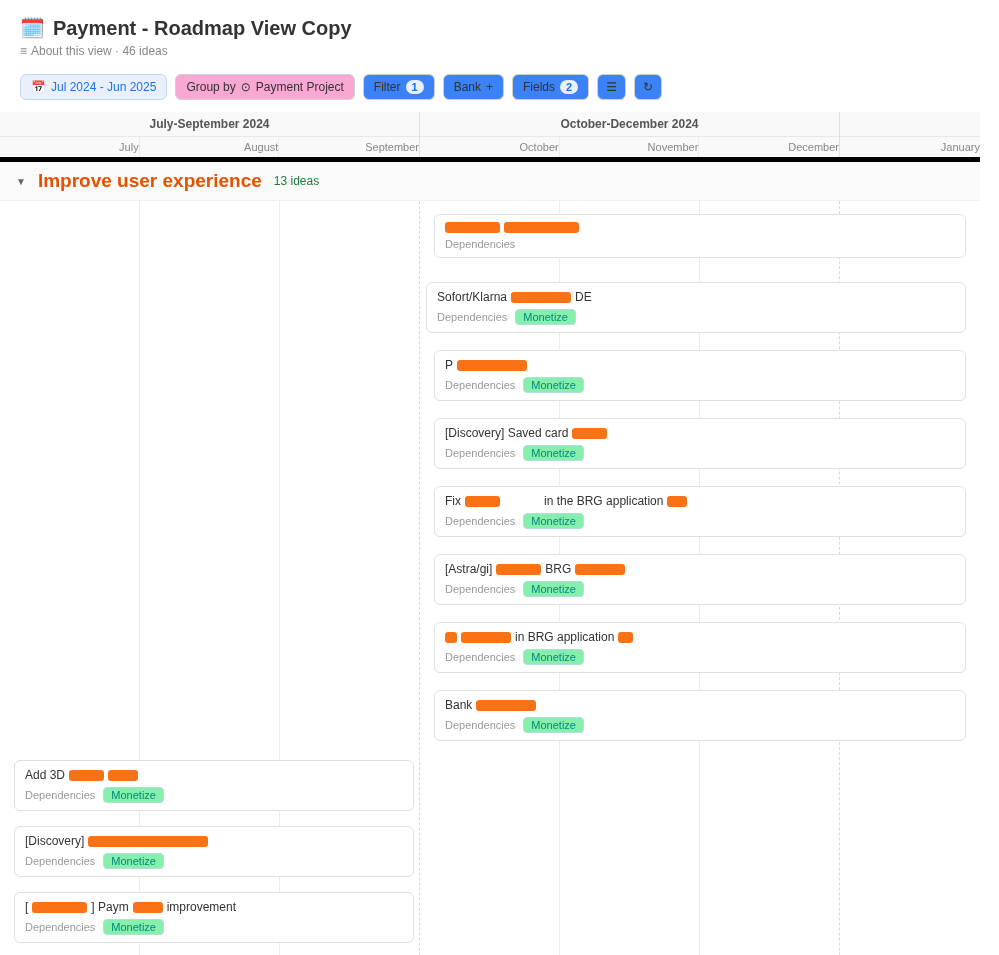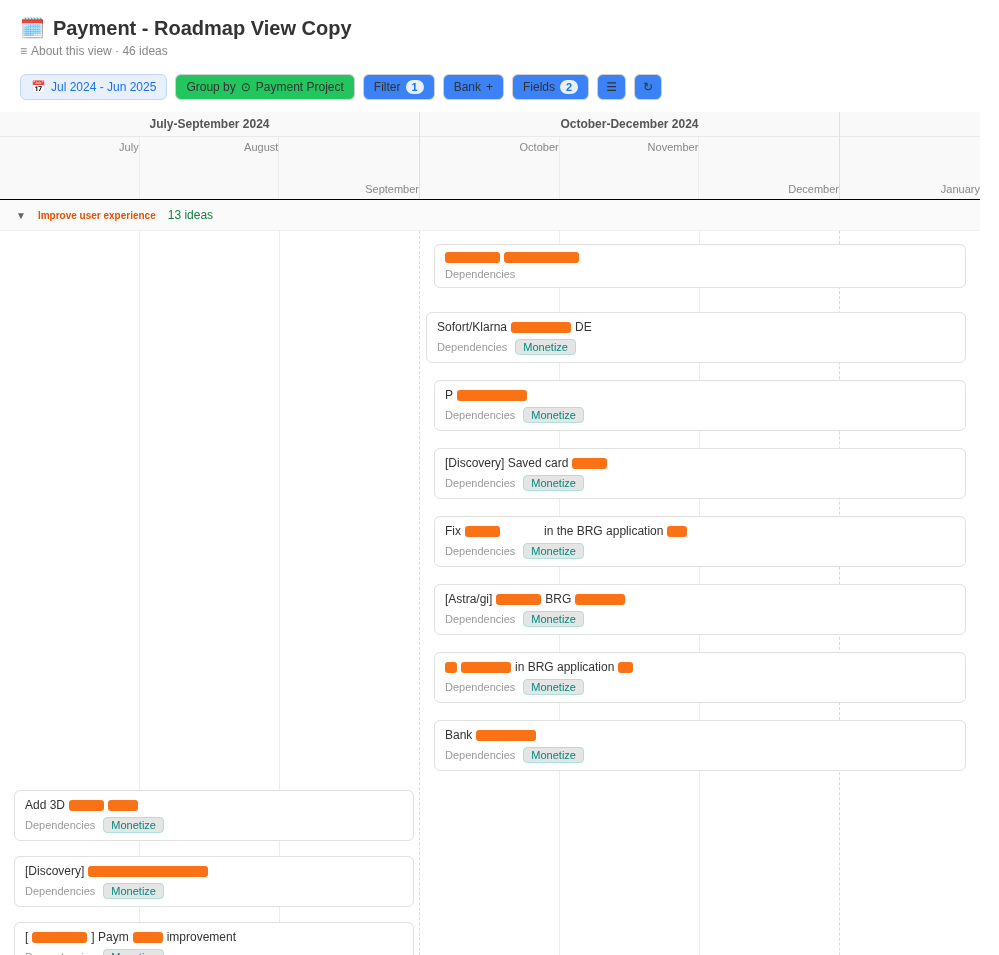--- a/index.html
+++ b/index.html
@@ -14,33 +14,33 @@
       display: flex; align-items: center; gap: 5px;
       padding: 5px 10px; border-radius: 6px; border: 1px solid #d0d0d0;
       background: #3b82f6; cursor: pointer; font-size: 12px; color: #333;
       white-space: nowrap;
     }
     .toolbar-btn .badge {
       background: #e8f0fe; color: #1a73e8; border-radius: 10px;
       padding: 1px 6px; font-size: 11px; font-weight: 600;
     }
     .date-range-btn { background: #e8f0fe; border-color: #c2d7f8; color: #1a73e8; font-weight: 500; }
-    .group-by-btn { background: #22c55e; }
+    .group-by-btn { background: #f9a8d4; }
     .chevron-down { font-size: 10px; color: #666; cursor: pointer; }
-    .group-name { font-weight: 600; color: #e65100; font-size: 10px; margin-left: 6px; }
+    .group-name { font-weight: 600; color: #e65100; font-size: 19px; margin-left: 6px; }
     .idea-count { color: #15803d; font-size: 12px; margin-left: 6px; }
 
     
     .roadmap-outer {
       width: 980px;
       position: relative;
     }
     .timeline-header {
       display: flex;
-      border-bottom: 1px solid #000000;
+      border-bottom: 5px solid #000000;
       background: #f9f9f9;
       position: sticky;
       top: 0;
       z-index: 10;
     }
     .th-q {
       display: flex;
       flex-direction: column;
       border-right: 1px solid #e0e0e0;
     }
@@ -56,21 +56,21 @@
       display: flex;
     }
     .th-month {
       width: 140px;
       text-align: right;
       font-size: 11px;
       color: #888;
       padding: 4px 0;
       border-right: 1px solid #ececec;
     }
-    .th-month:last-child { border-right: none; margin-top: 42px; }
+    .th-month:last-child { border-right: none; }
     .group-title-row {
       display: flex;
       align-items: center;
       padding: 8px 16px;
       background: #fafafa;
       border-bottom: 1px solid #f0f0f0;
       gap: 6px;
     }
 
     
@@ -118,21 +118,21 @@
     }
     .item-card-meta {
       display: flex;
       align-items: center;
       gap: 8px;
     }
     .deps-label { font-size: 11px; color: #999; }
     .monetize-tag {
       font-size: 11px;
       color: #00897b;
-      background: #e5e5e5;
+      background: #86efac;
       border: 1px solid #b2dfdb;
       border-radius: 4px;
       padding: 1px 7px;
       font-weight: 500;
     }
 
     .page-wrapper {
       font-family: -apple-system, BlinkMacSystemFont, 'Segoe UI', Helvetica, Arial, sans-serif;
       font-size: 13px;
       background: #ffffff;

